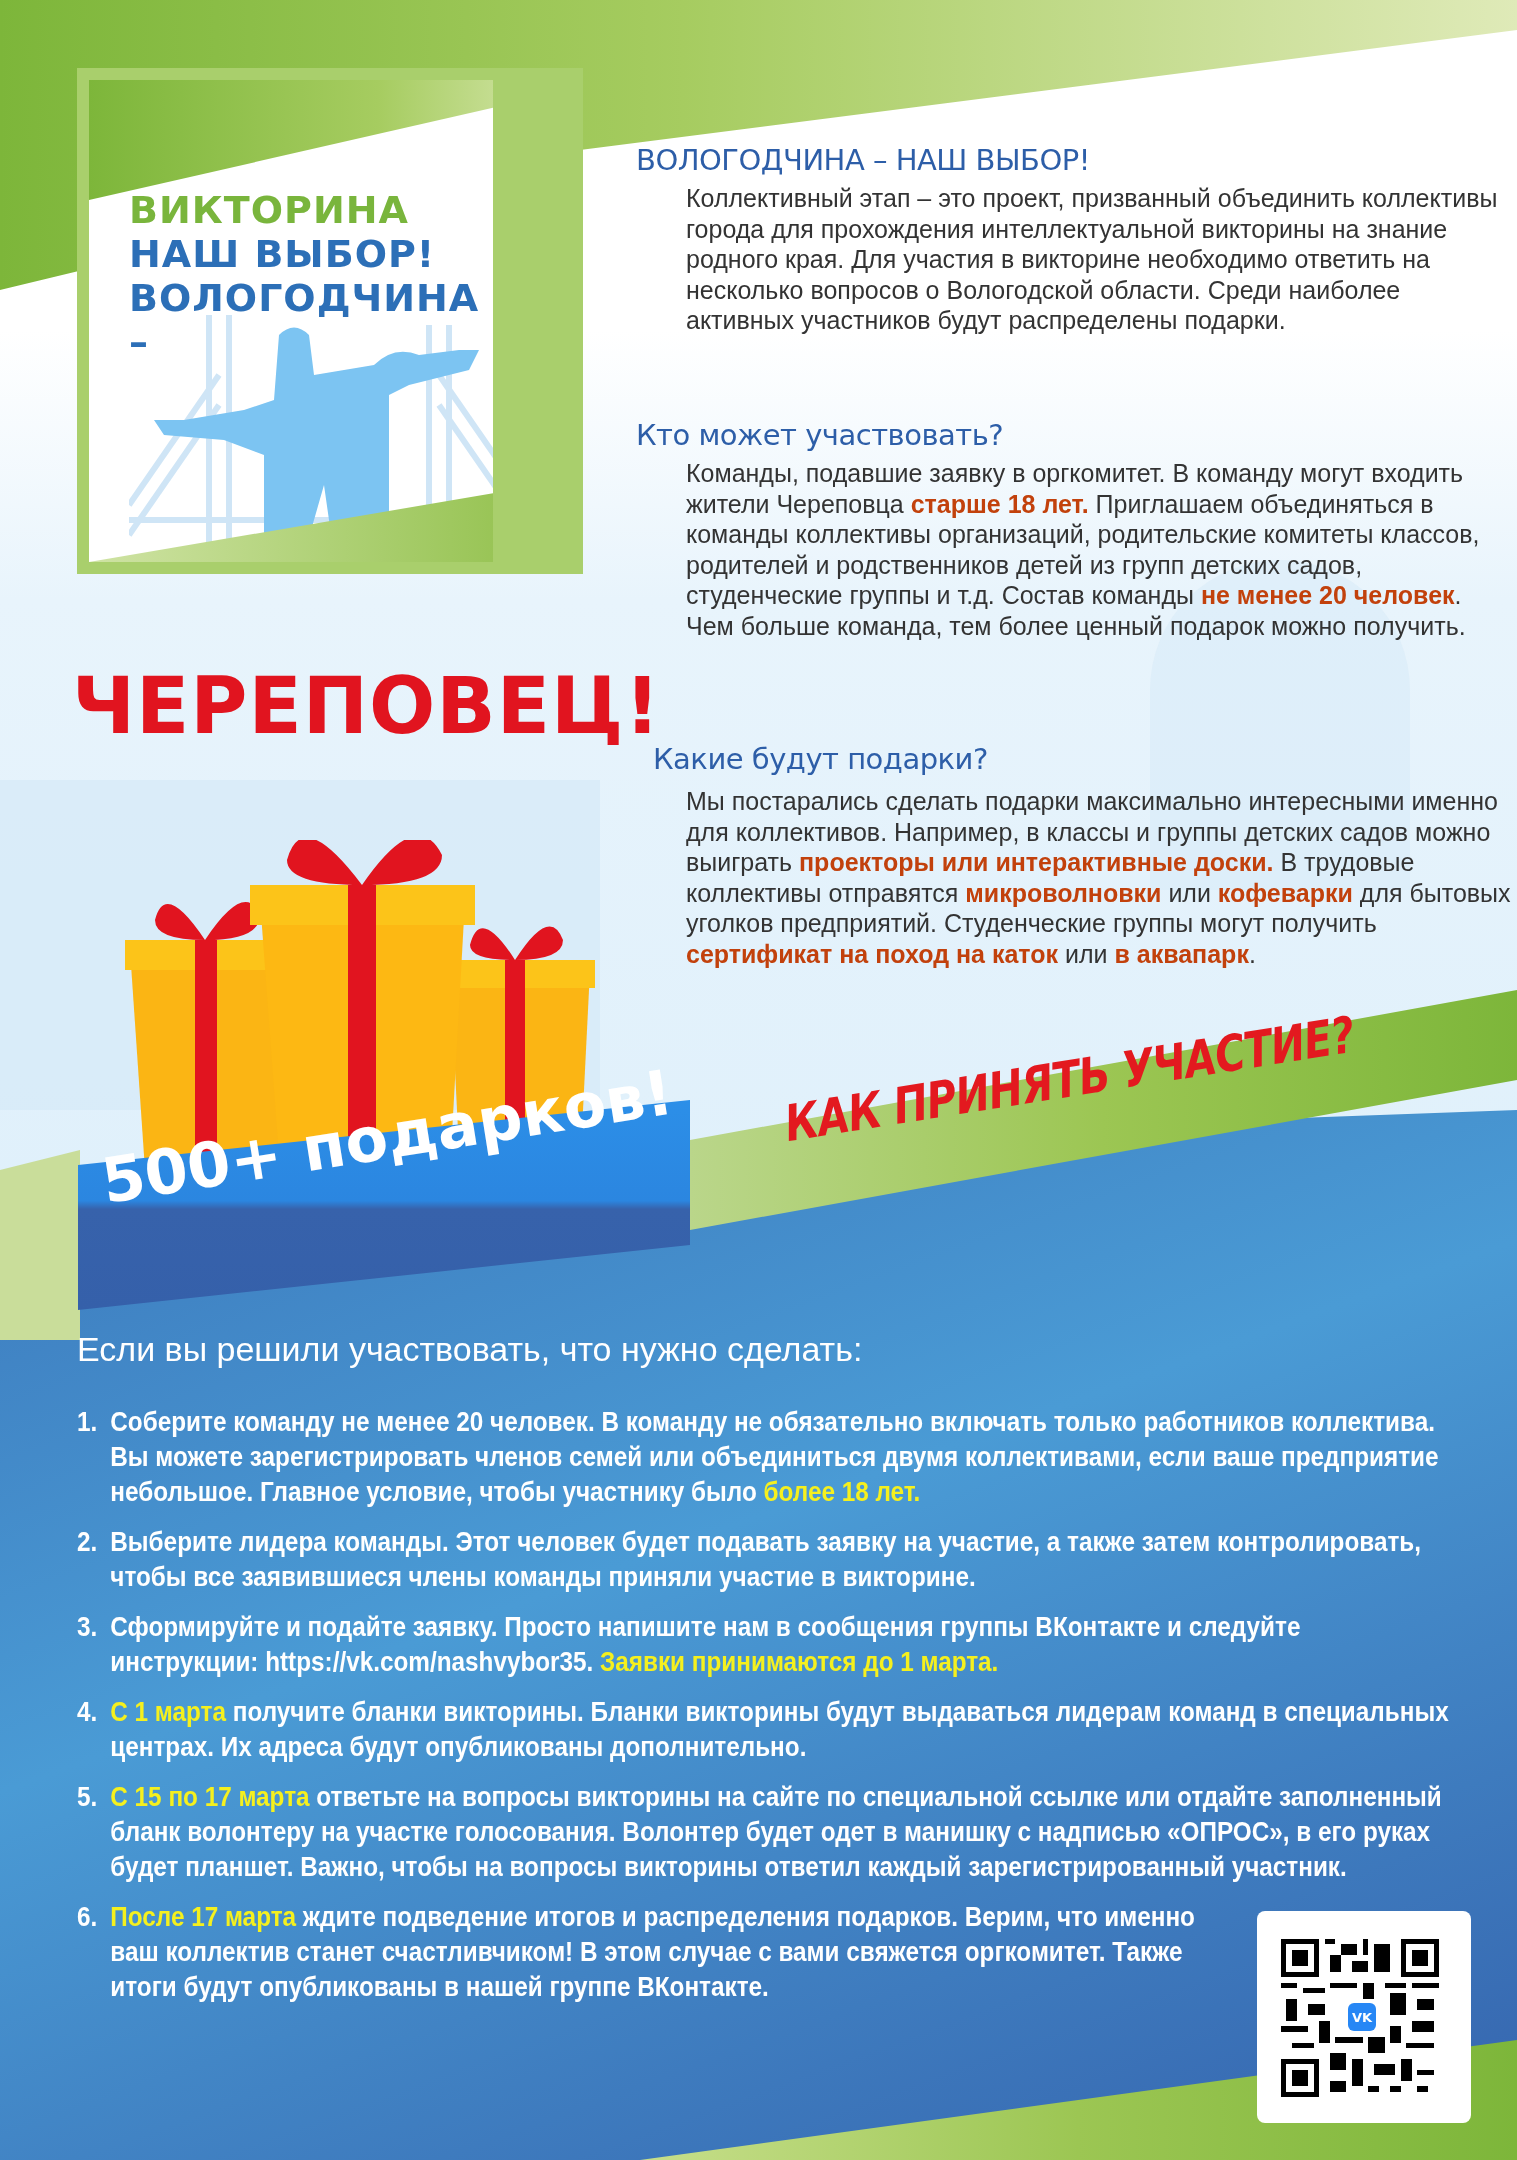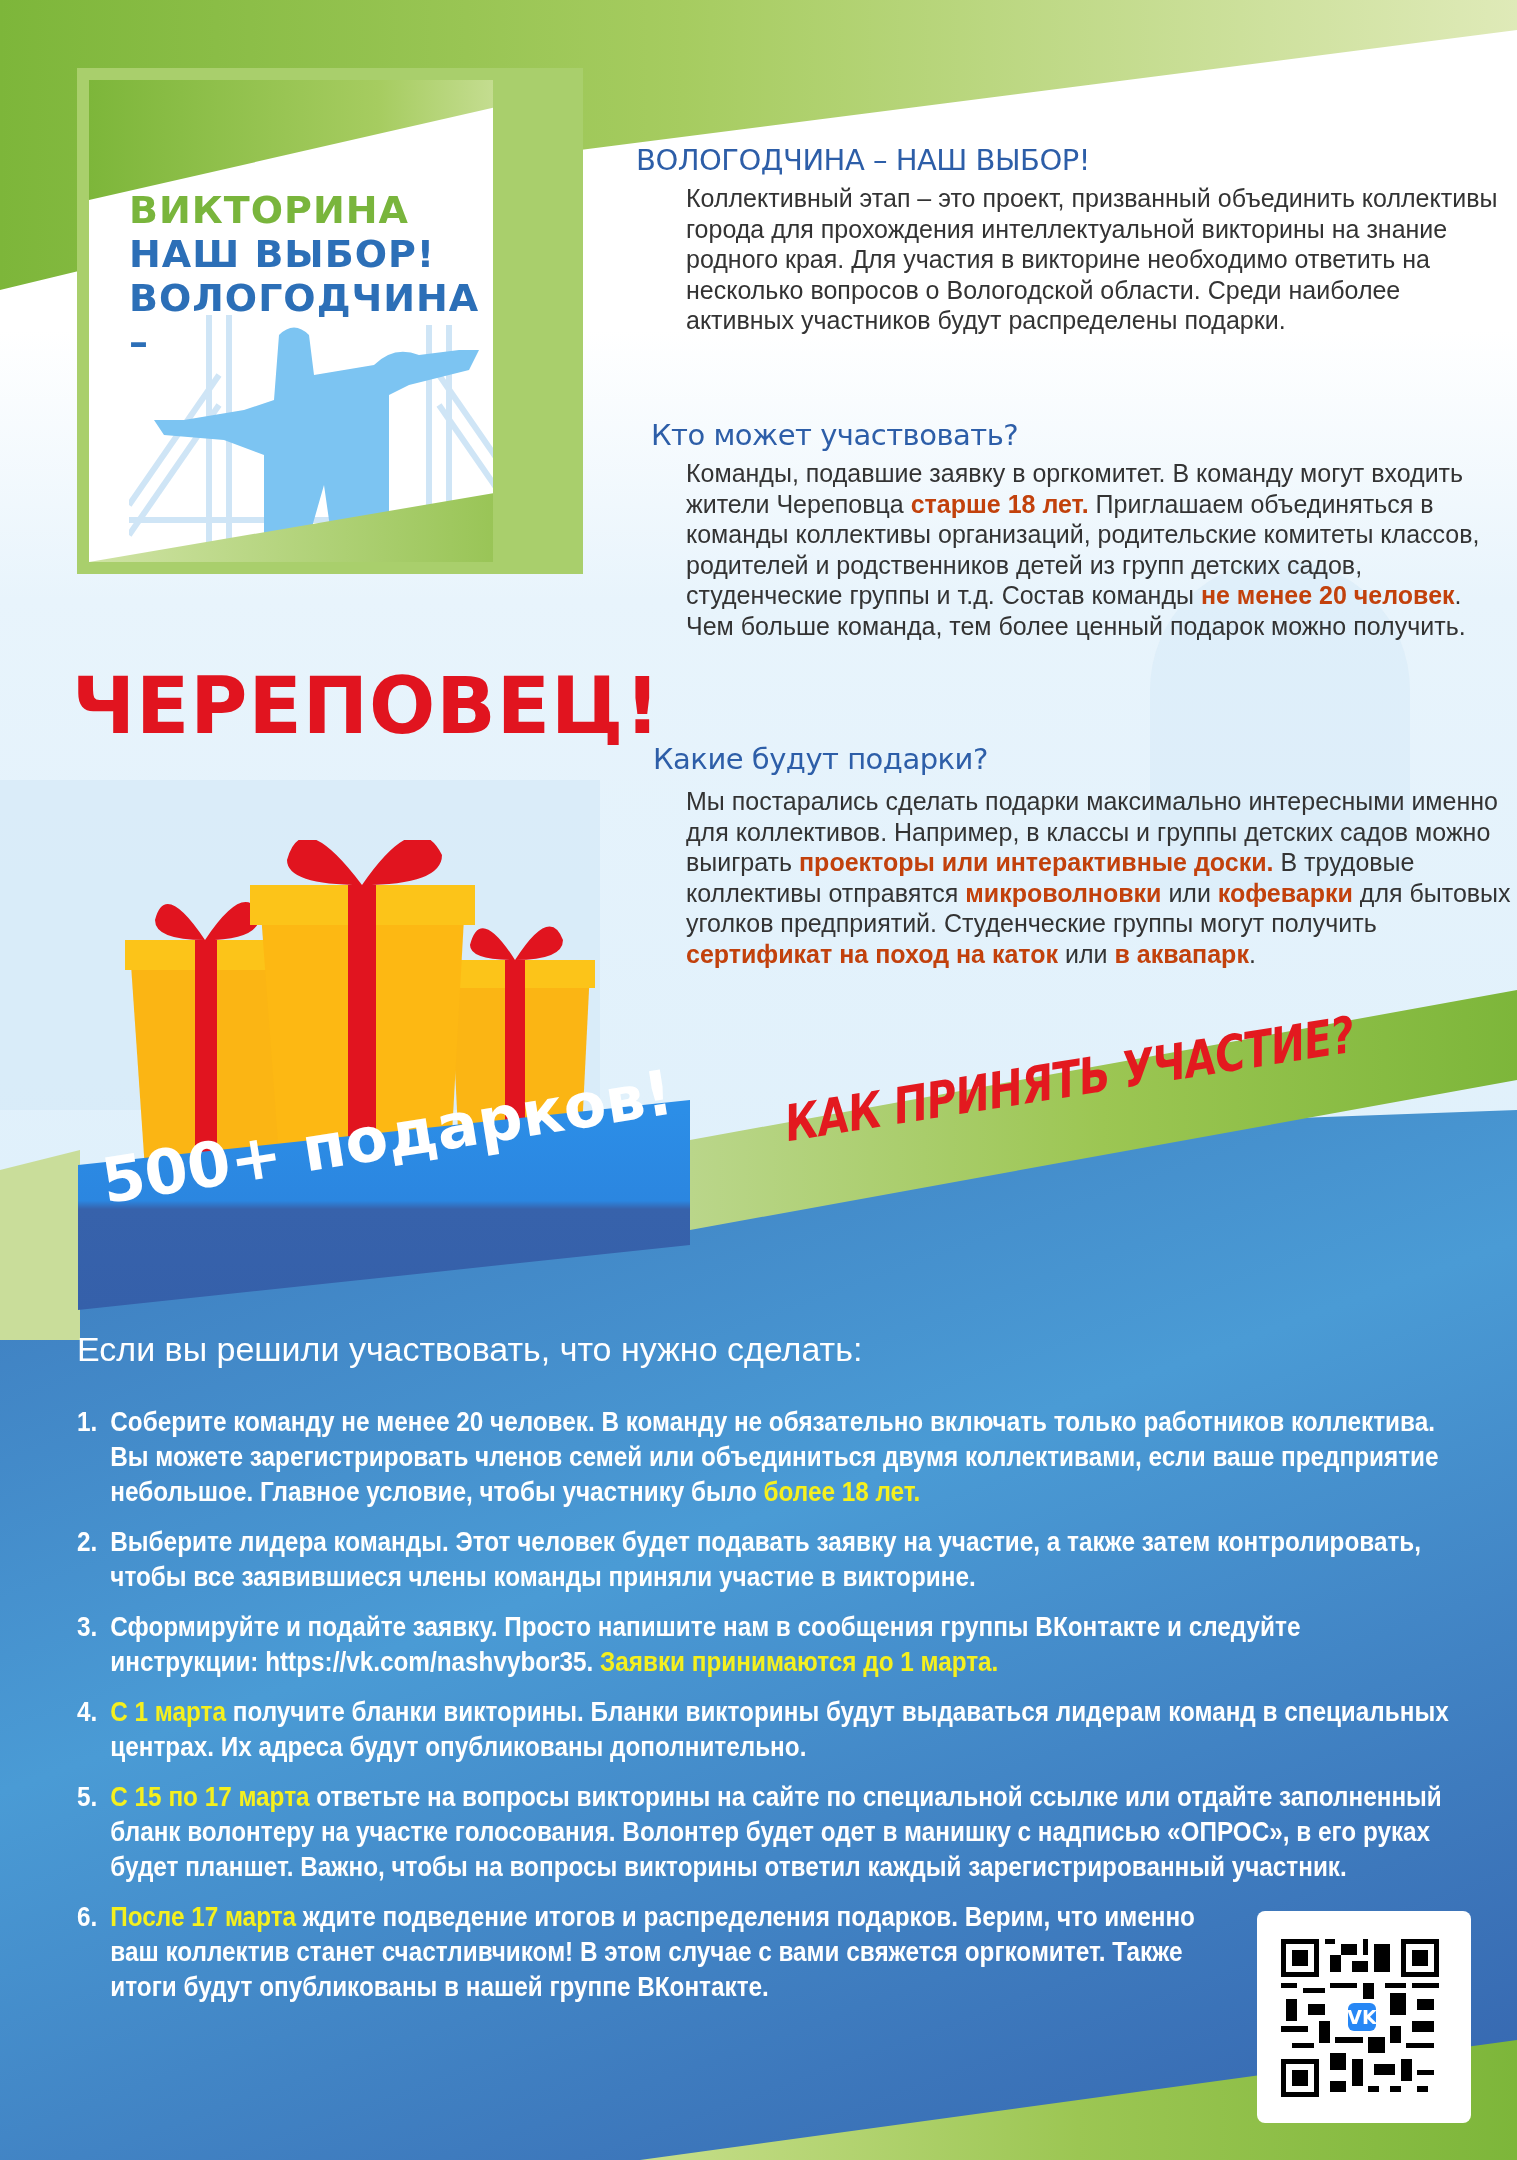--- a/index.html
+++ b/index.html
@@ -39,21 +39,21 @@
   .logo-title .l2 { color: #2c6fb7; display:block; }
   #monument { position:absolute; left: 40px; top: 235px; width: 400px; height: 247px; }
 
   
   .sec-h { font-weight: 400; color: #2d5ea8; font-size: 29px; font-family: "DejaVu Sans", sans-serif; letter-spacing: -0.5px; }
   .sec-p { color: #333333; font-size: 25px; line-height: 30.5px; font-family: "Liberation Sans", sans-serif; margin-left: 6px; }
   .sec-p b { color: #c2410c; }
 
   #h1 { left: 636px; top: 143px; }
   #p1 { left: 680px; top: 183px; width: 820px; }
-  #h2 { left: 636px; top: 418px; margin-left: 15px; }
+  #h2 { left: 636px; top: 418px; }
   #p2 { left: 680px; top: 458px; width: 820px; }
   #h3 { left: 636px; top: 742px; margin-left: 17px; }
   #p3 { left: 680px; top: 786px; width: 830px; }
 
   
   #only-cherepovets { left: 72px; top: 650px; color: #e1141f; font-weight: 900; font-size: 78px; line-height: 112px; font-family: "DejaVu Sans", sans-serif; letter-spacing: 1px; }
 
   
   #gifts { left: 120px; top: 840px; width: 480px; height: 330px; }
 
@@ -69,21 +69,21 @@
   #steps-h { left: 77px; top: 1330px; color: #ffffff; font-size: 34px; font-family: Liberation Sans, sans-serif; }
   #steps { left: 77px; top: 1405px; width: 1380px; }
   .step { display: flex; color: #ffffff; font-weight: 700; font-size: 27px; line-height: 35px; margin-bottom: 15px; font-family: "Liberation Sans", sans-serif; transform: scaleX(.9); transform-origin: left; width: 1530px; }
   .step .num { width: 37px; flex: none; }
   .step .txt { flex: 1; }
   .hl { color: #f5f01e; }
 
   
   #qr-card { left: 1257px; top: 1911px; width: 214px; height: 212px; background: #ffffff; border-radius: 8px; }
   #qr { position:absolute; left: 24px; top: 28px; width: 158px; height: 158px; }
-  #vk-badge { position:absolute; left: 91px; top: 92px; width: 28px; height: 28px; background: #2787f5; border-radius: 6px; color:#fff; font-size: 19px; font-weight: 700; display:flex; align-items:center; justify-content:center; font-family: "DejaVu Sans", sans-serif; }
+  #vk-badge { position:absolute; left: 91px; top: 92px; width: 28px; height: 28px; background: #2787f5; border-radius: 6px; color:#fff; font-size: 13px; font-weight: 700; display:flex; align-items:center; justify-content:center; font-family: "DejaVu Sans", sans-serif; }
 </style>
 </head>
 <body>
 
 <div class="abs" id="bg-lightblue"></div>
 
 <div class="abs skyline" style="left:0;top:780px;width:600px;height:330px;"></div>
 <div class="abs skyline" style="left:1150px;top:560px;width:260px;height:330px;border-radius:130px 130px 0 0;opacity:.5;"></div>
 <div class="abs" id="bg-top-green"></div>
 <div class="abs" id="bg-blue"></div>

